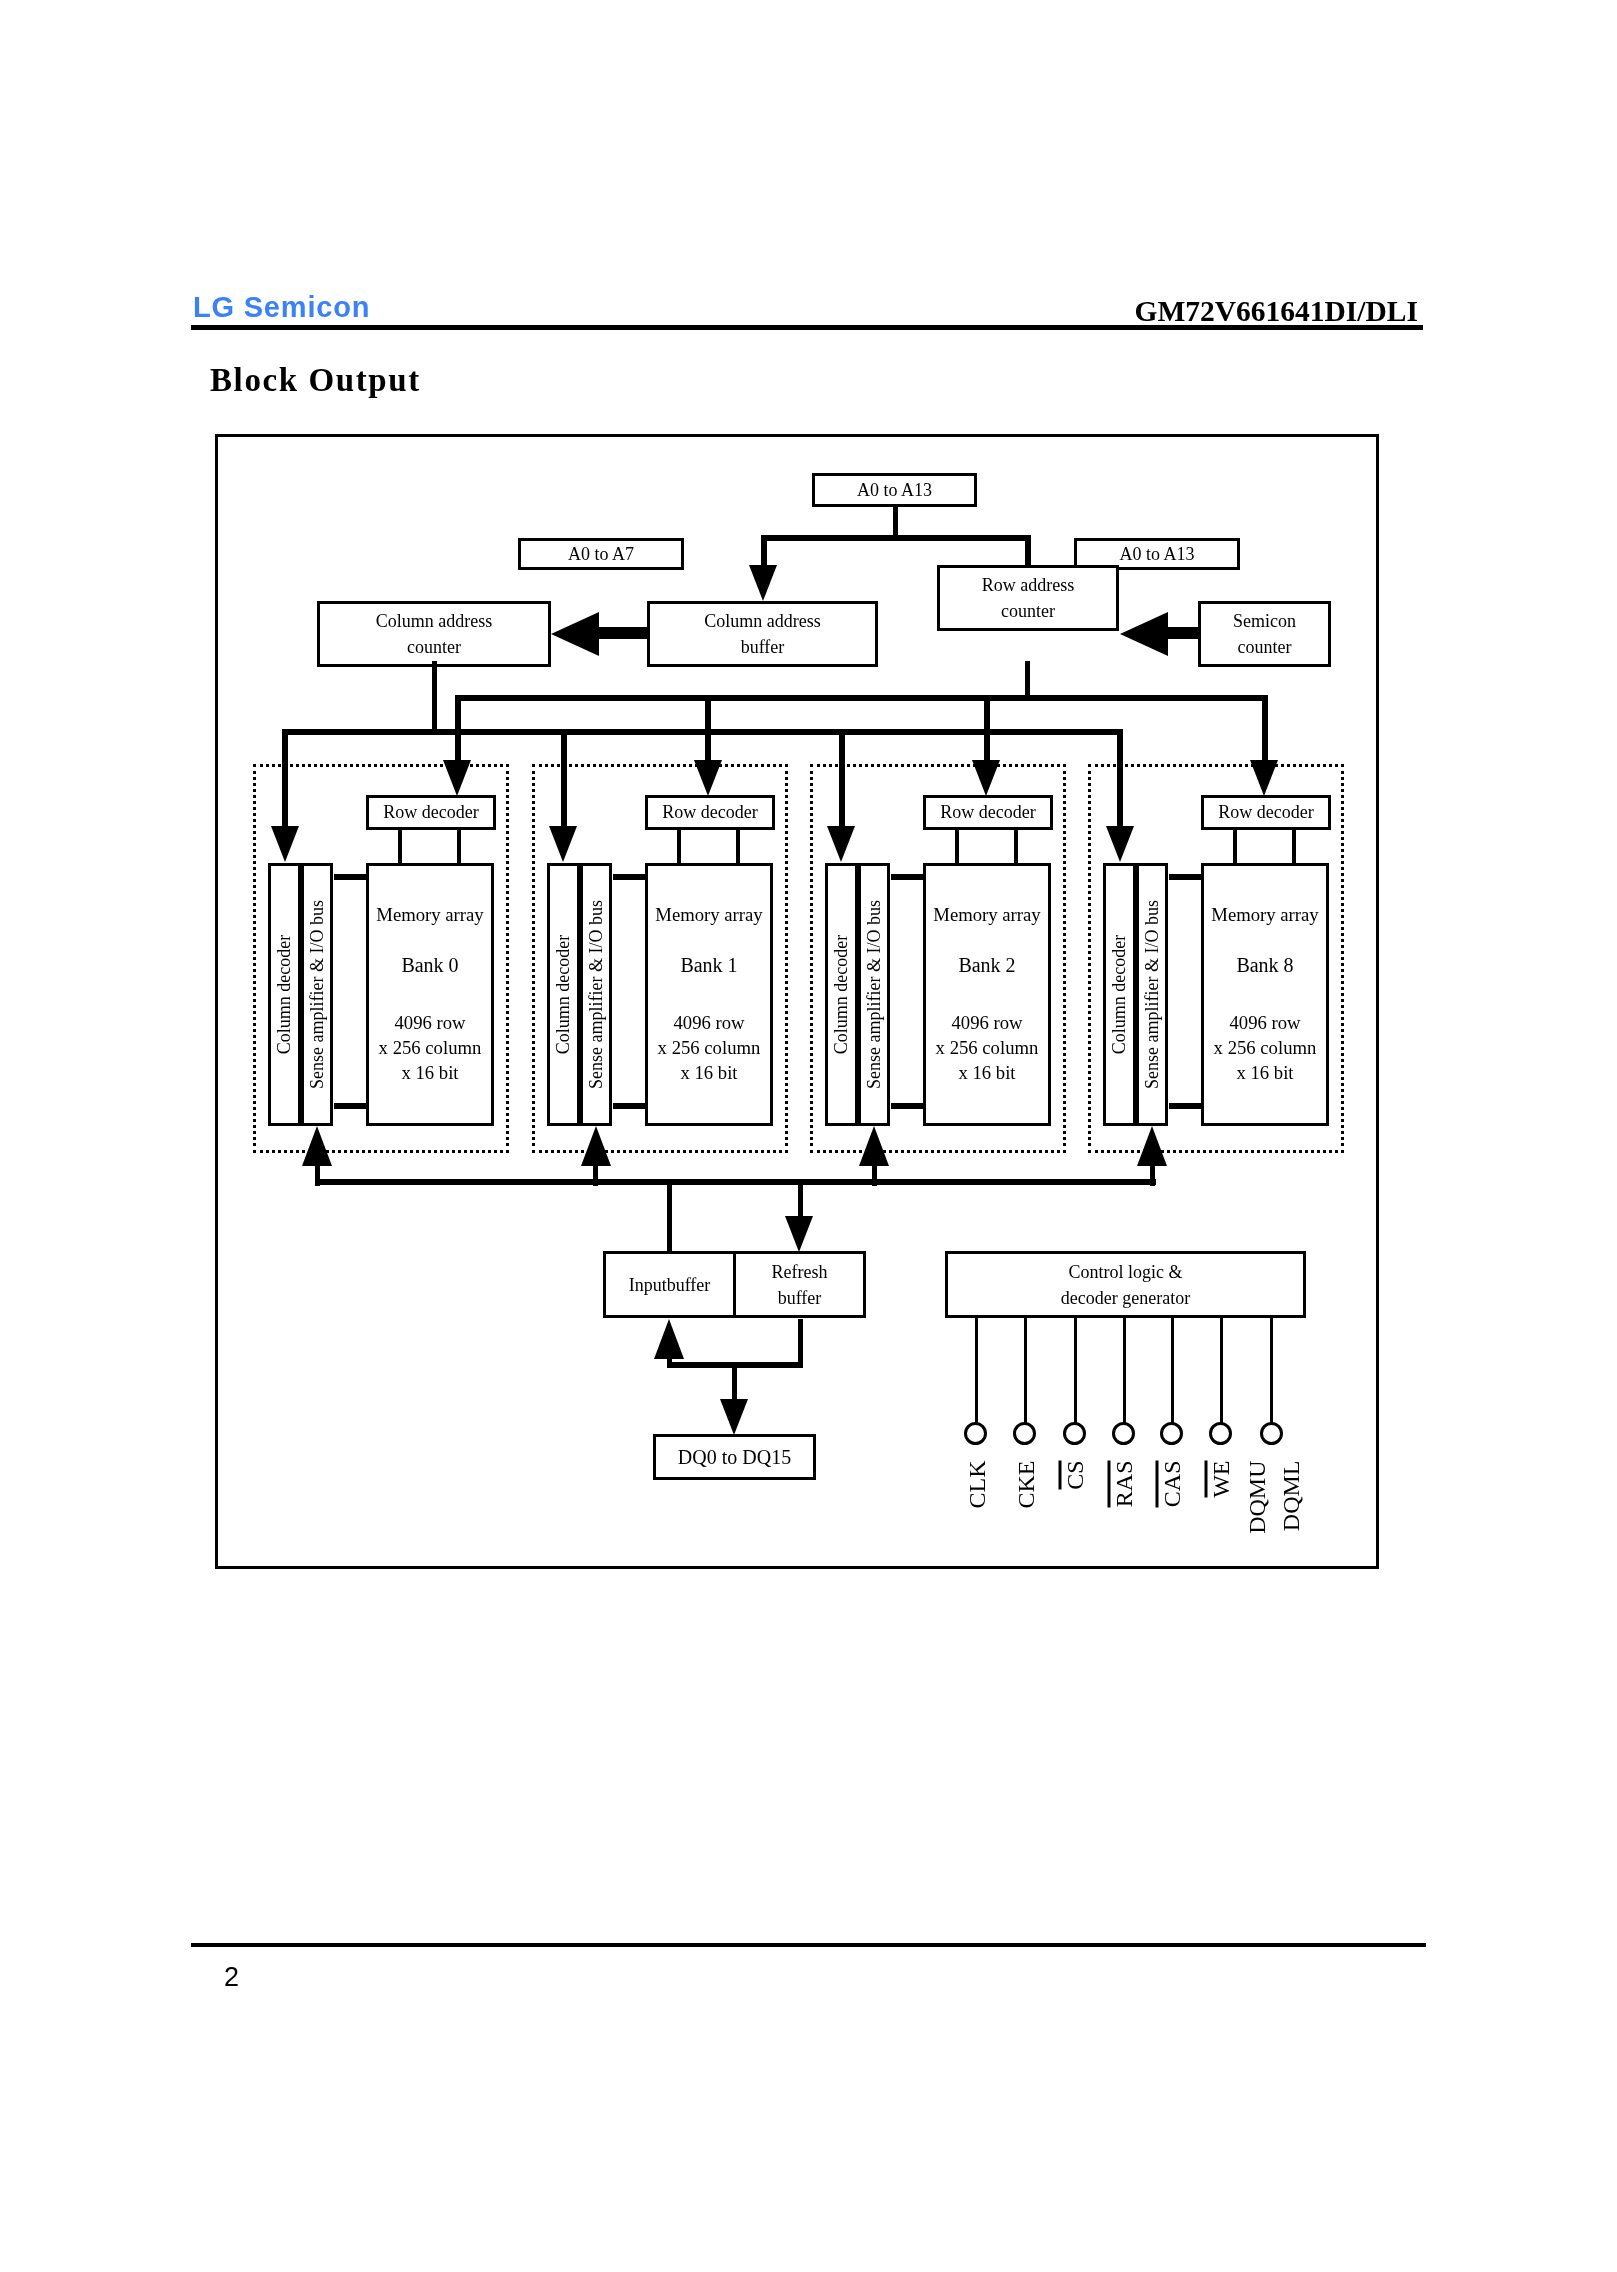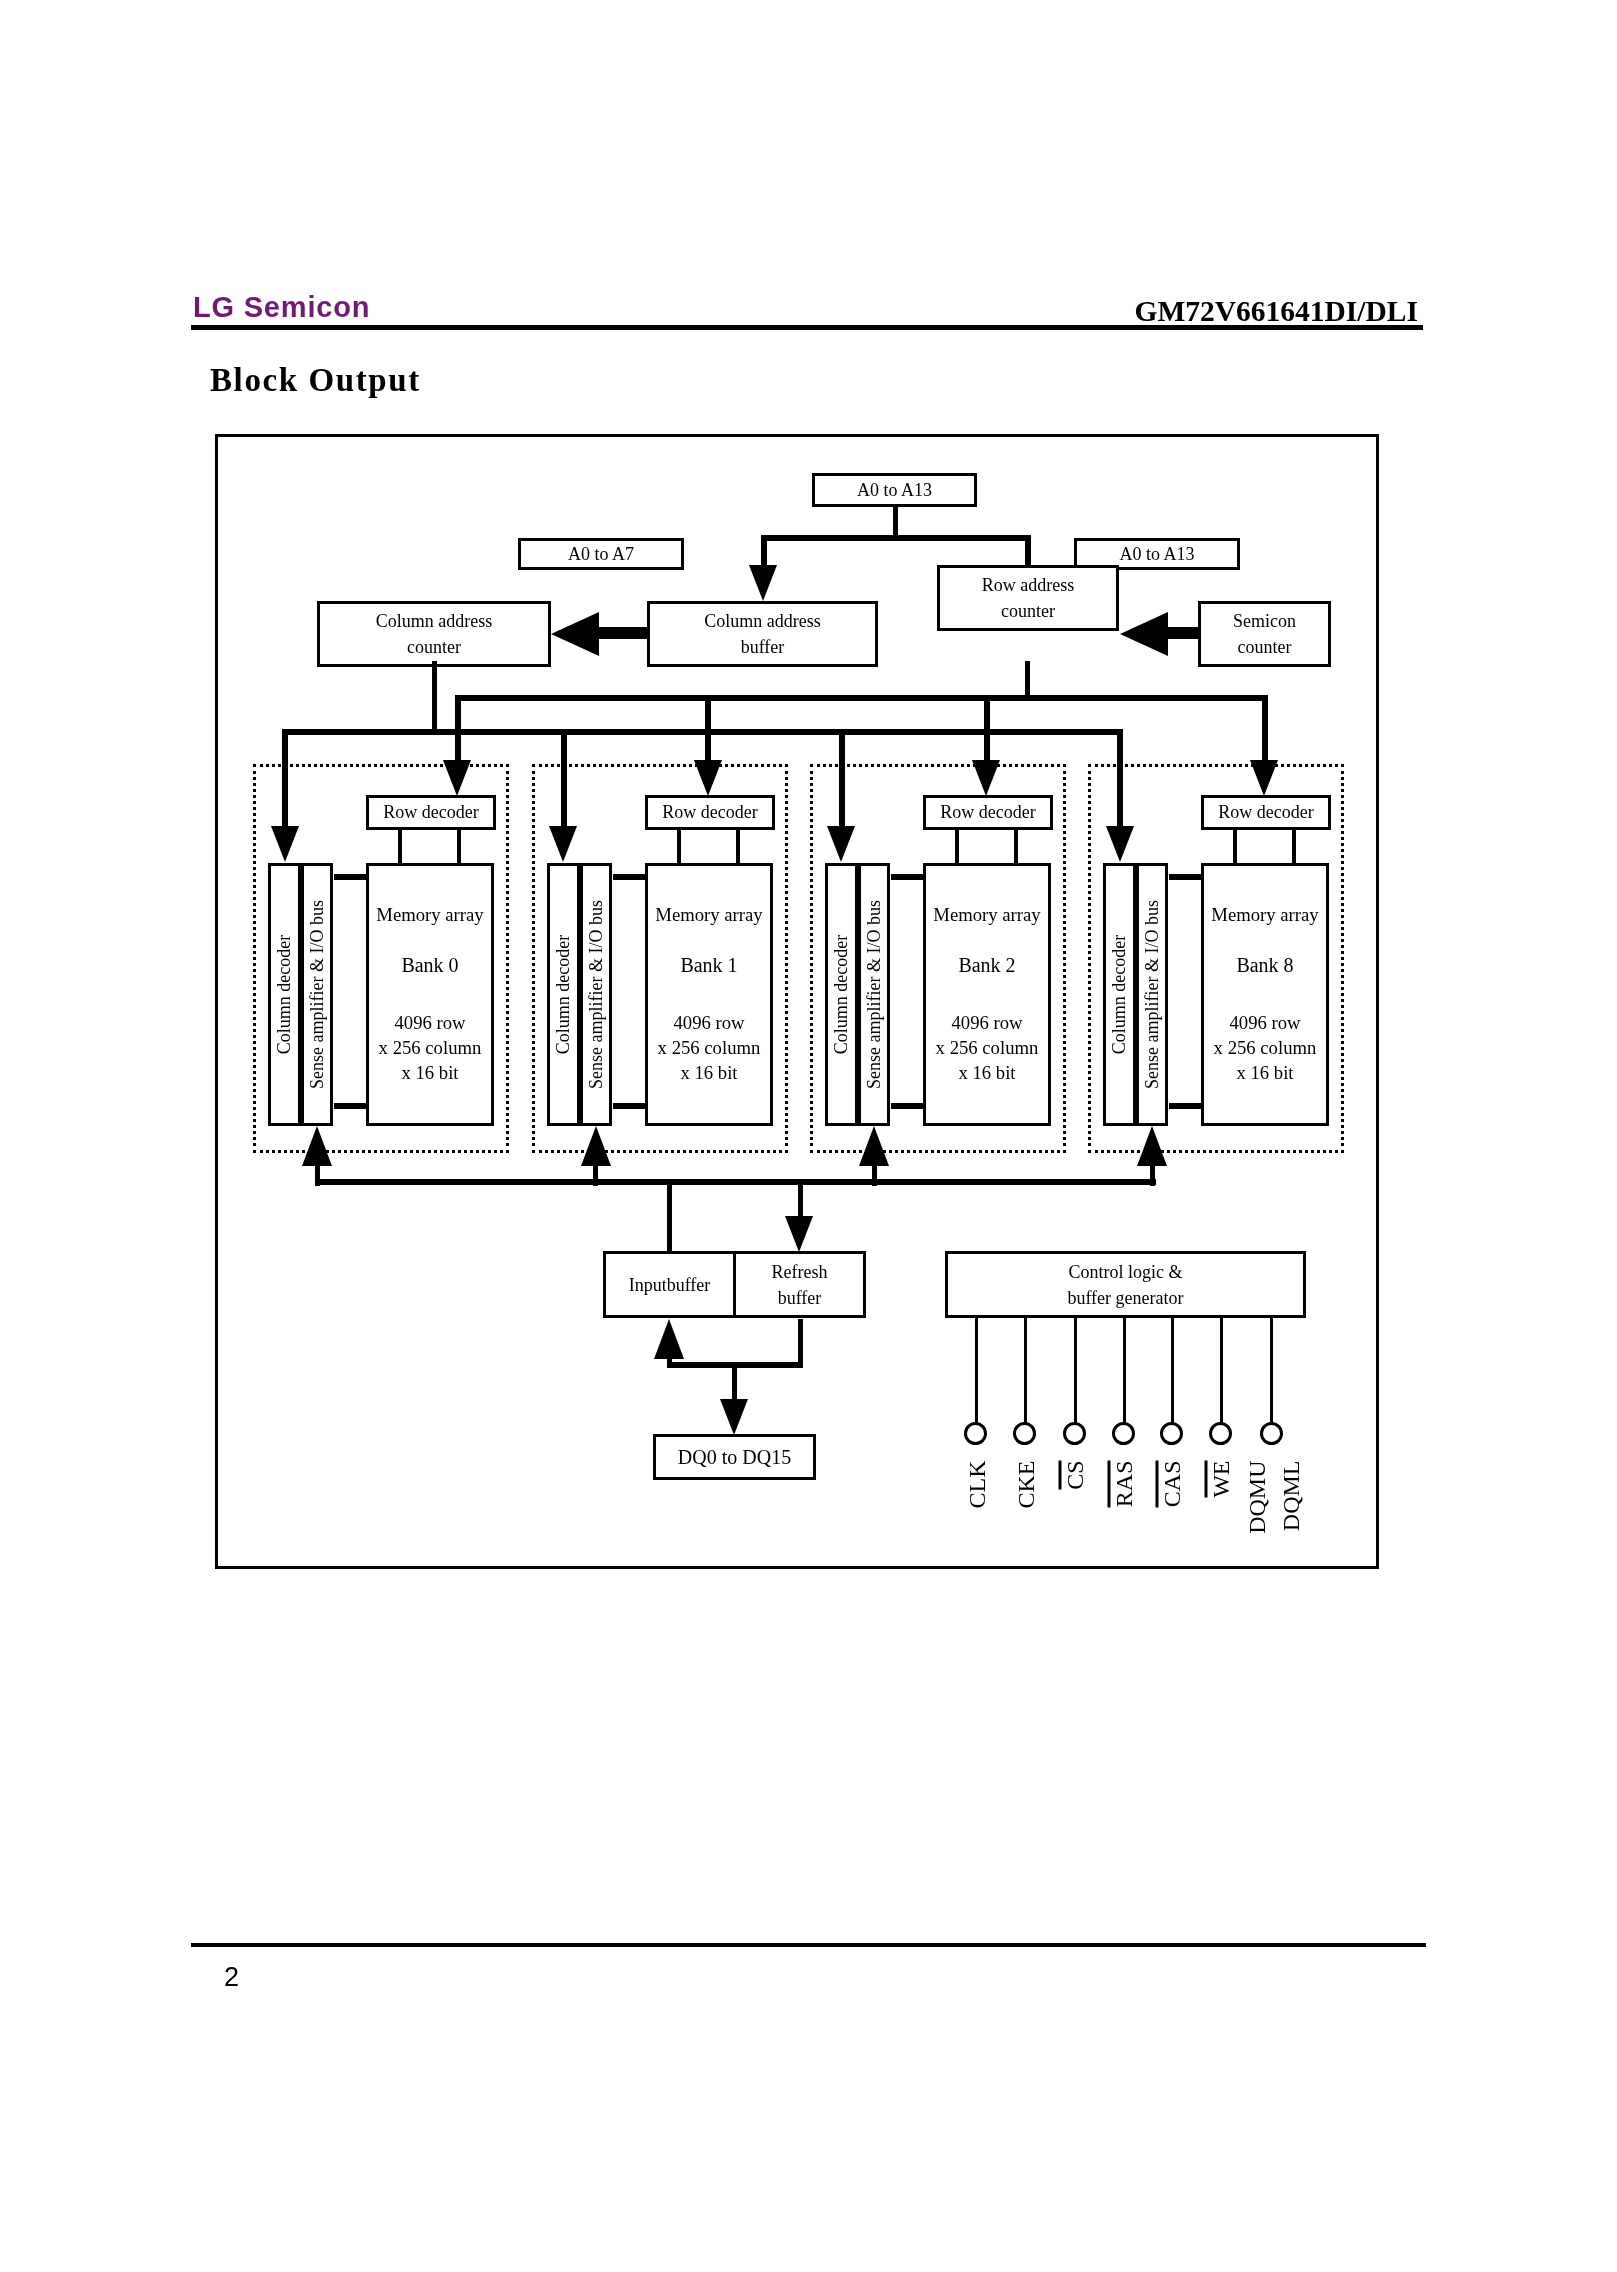--- a/index.html
+++ b/index.html
@@ -47,21 +47,21 @@
   .pin-circle{position:absolute;width:17px;height:17px;border:3.9px solid #000;border-radius:50%;background:#fff}
   .pin-label{position:absolute;width:117px;height:28px;line-height:28px;text-align:right;
              transform:rotate(-90deg);font-size:24px;white-space:nowrap;top:1505px}
   .pin-label .ov{border-top:3.1px solid #000;padding-top:0.8px}
 </style>
 </head>
 <body>
 
 <div class="page">
 
-  <div class="logo" style="color:#701a75">LG Semicon</div>
+  <div class="logo" style="color:#3b82f6">LG Semicon</div>
   <div class="part">GM72V661641DI/DLI</div>
   <div class="hrule"></div>
   <div class="doctitle">Block Output</div>
 
   <div class="frame"></div>
 
   <div class="box" style="left:812px;top:473px;width:159px;height:28px">
     <div class="lbl">A0 to A13</div>
   </div>
   <div class="ln" style="left:893px;top:504px;width:4.7px;height:33px"></div>
@@ -227,21 +227,21 @@
       <div class="lbl">buffer</div>
     </div>
     <div style="flex:1;height:100%;display:flex;flex-direction:column;align-items:center;justify-content:center">
       <div class="lbl">Refresh</div>
       <div class="lbl">buffer</div>
     </div>
   </div>
 
   <div class="box b5" style="left:945px;top:1251px;width:355px;height:61px">
     <div class="lbl">Control logic &amp;</div>
-    <div class="lbl">buffer generator</div>
+    <div class="lbl">decoder generator</div>
   </div>
 
   <div class="ah ah-up" style="left:654px;top:1319px"></div>
   <div class="ln" style="left:667px;top:1356px;width:5.4px;height:12.4px"></div>
   <div class="ln" style="left:798px;top:1319px;width:5.4px;height:49px"></div>
   <div class="ln" style="left:667px;top:1362px;width:136px;height:6.2px"></div>
   <div class="ln" style="left:732px;top:1368px;width:5.4px;height:33px"></div>
   <div class="ah ah-down" style="left:720px;top:1399px"></div>
   <div class="box b5" style="left:653px;top:1434px;width:157px;height:40px">
     <div style="font-size:20px">DQ0 to DQ15</div>

